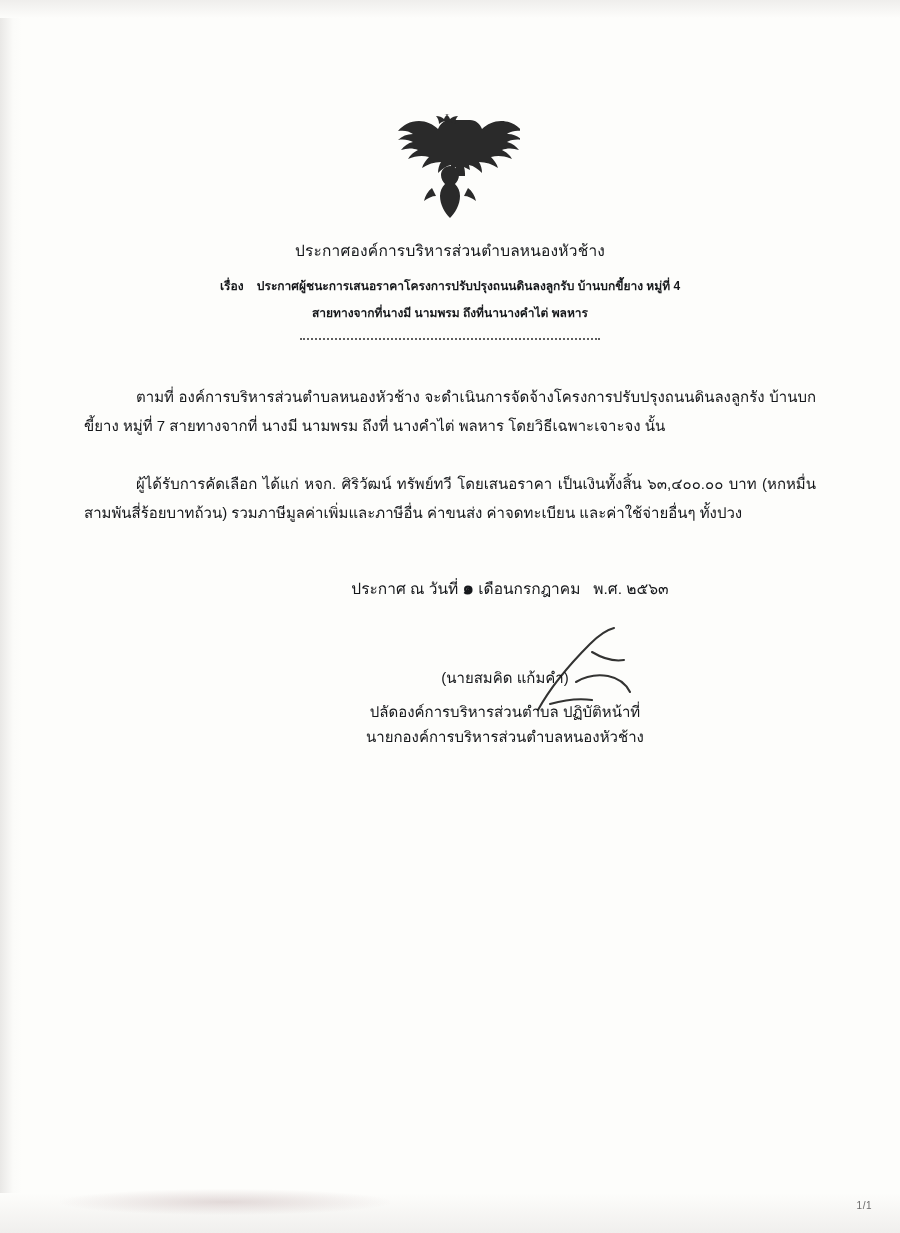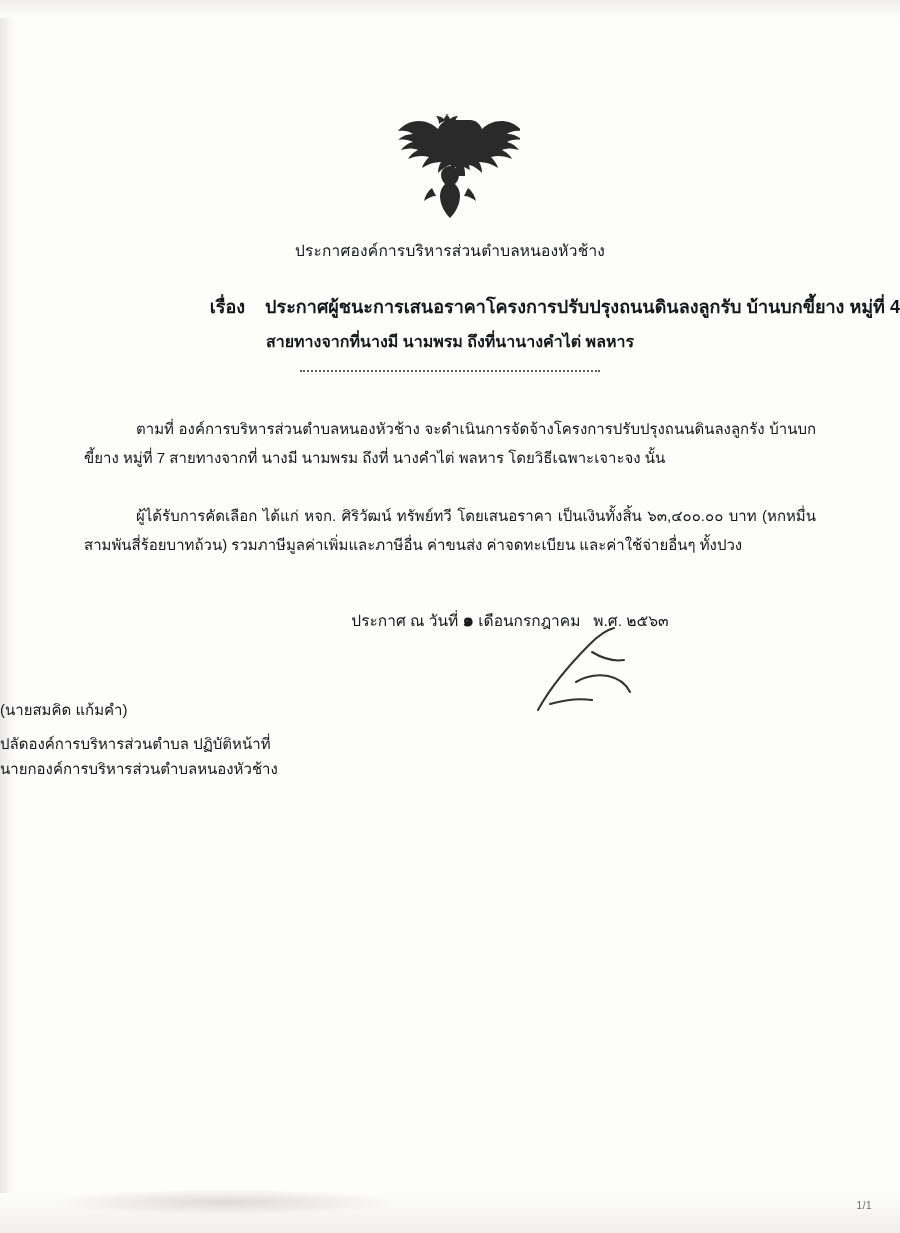--- a/index.html
+++ b/index.html
@@ -66,30 +66,29 @@
   .center {
     text-align: center;
   }
 
   .line-title {
     font-size: 15.5px;
     letter-spacing: 0.2px;
     margin-top: 12px;
   }
   .line-subject {
-    font-size: 18px;
-    margin-top: 29px;
+    font-size: 12px;
+    margin-top: 13px;
     font-weight: 600;
-    text-align: right;
   }
   .line-subject .lbl {
     font-weight: 600;
   }
   .line-subject2 {
-    font-size: 16px;
+    font-size: 12px;
     margin-top: 8px;
     font-weight: 600;
   }
 
   .rule {
     width: 300px;
     margin: 16px auto 0 auto;
     border: 0;
     border-top: 2px dotted #2a2a2a;
     opacity: 0.75;
@@ -117,20 +116,22 @@
     z-index: 3;
   }
   .date-line .big-num {
     font-size: 18px;
     font-weight: 700;
   }
 
   .sign-block {
     position: relative;
     margin-top: 64px;
+    text-align: center;
+    padding-left: 110px;
     z-index: 3;
   }
   .sign-name {
     font-size: 15px;
   }
   .sign-role1 {
     font-size: 15px;
     margin-top: 10px;
   }
   .sign-role2 {

